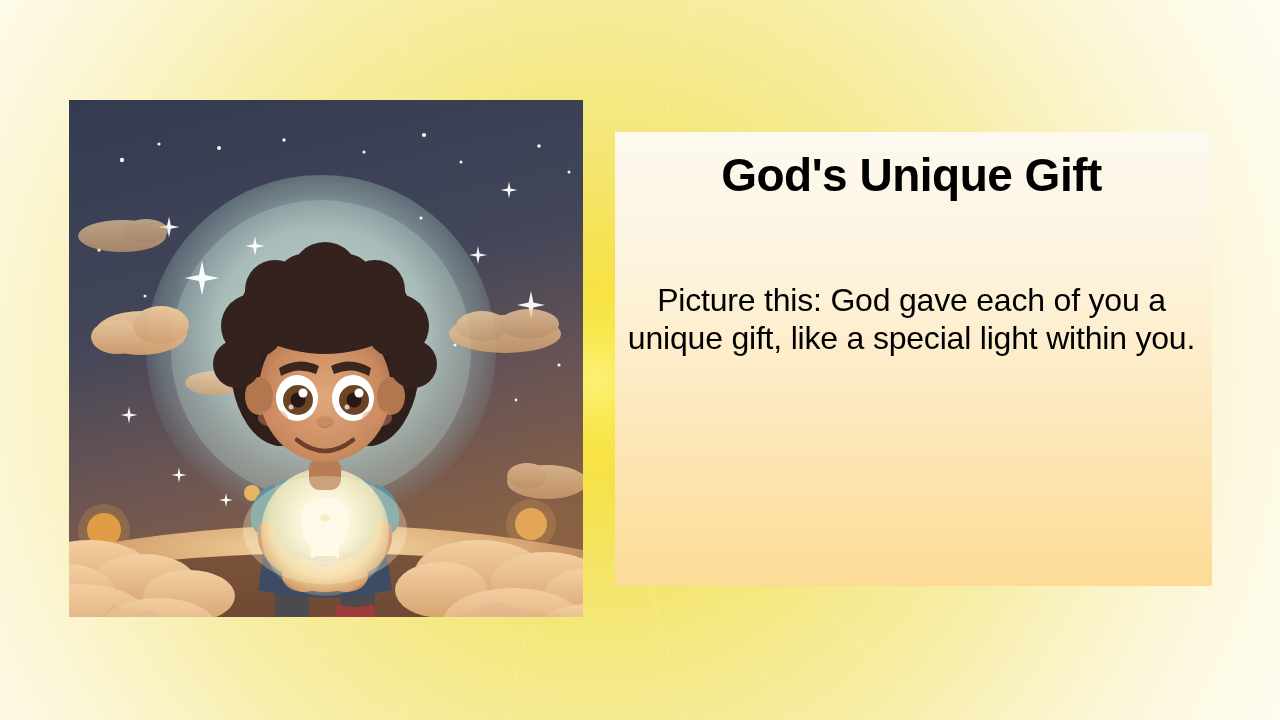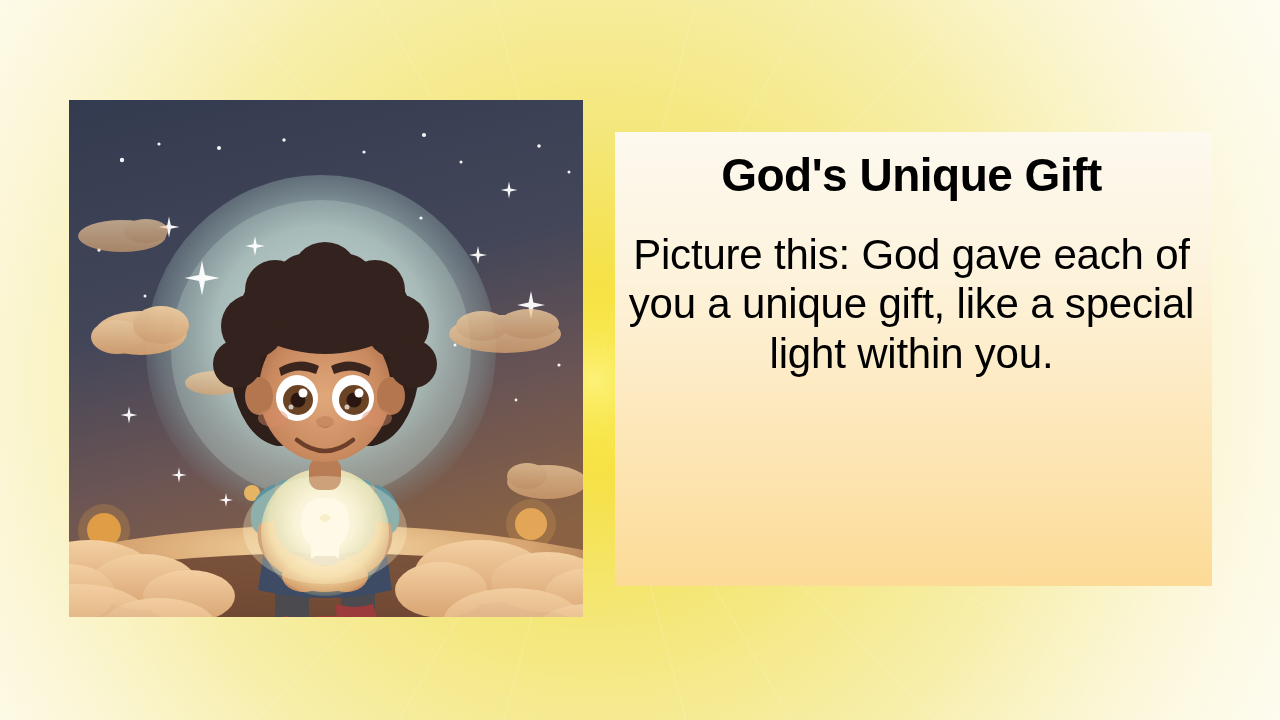--- a/index.html
+++ b/index.html
@@ -28,23 +28,23 @@
     padding:10px 14px 0 10px;
     display:flex;flex-direction:column;align-items:center;
   }
   #title{
     font-size:46px;font-weight:bold;color:#000;
     text-align:center;line-height:1.15;
     margin-top:7px;letter-spacing:-0.5px;
     width:100%;
   }
   #body-text{
-    font-size:42px;color:#000;text-align:center;
+    font-size:32px;color:#000;text-align:center;
     line-height:1.18;
-    margin-top:28px;width:100%;
+    margin-top:80px;width:100%;
     letter-spacing:-0.2px;
   }
 </style>
 </head>
 <body>
 
 <div id="slide">
 
   <svg id="sunburst" viewBox="0 0 1280 720" preserveAspectRatio="none" aria-hidden="true">
     <defs>

